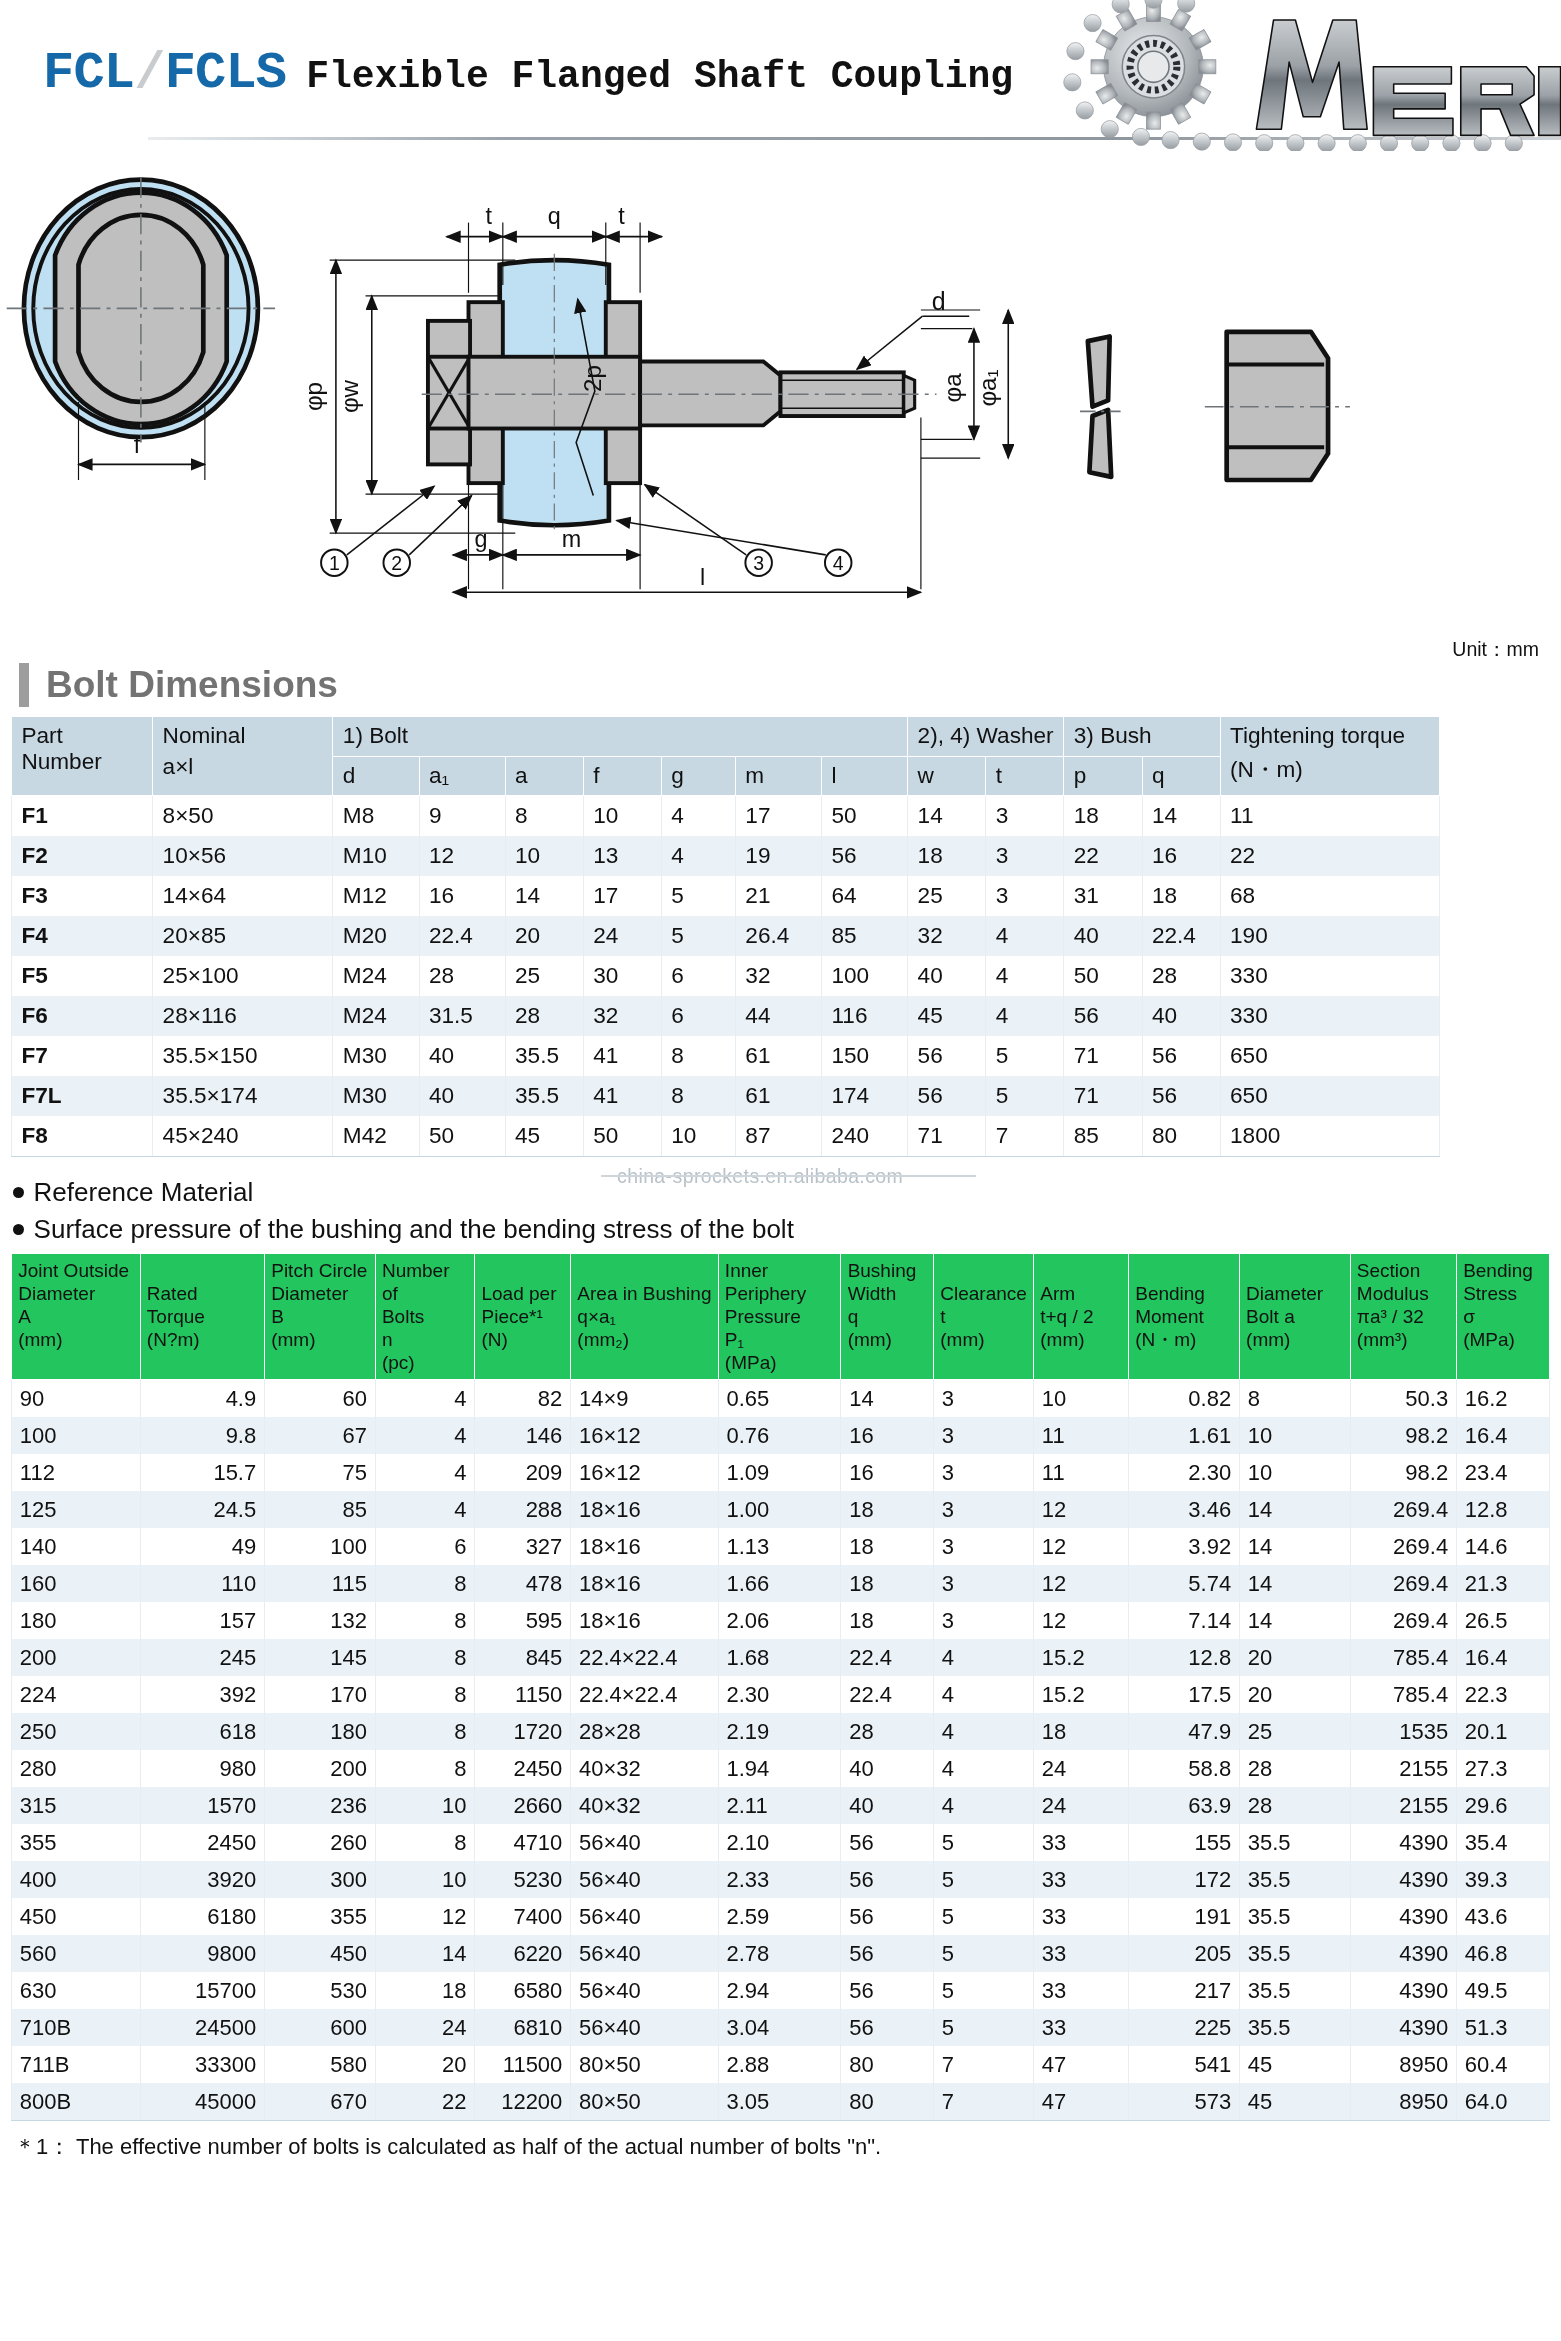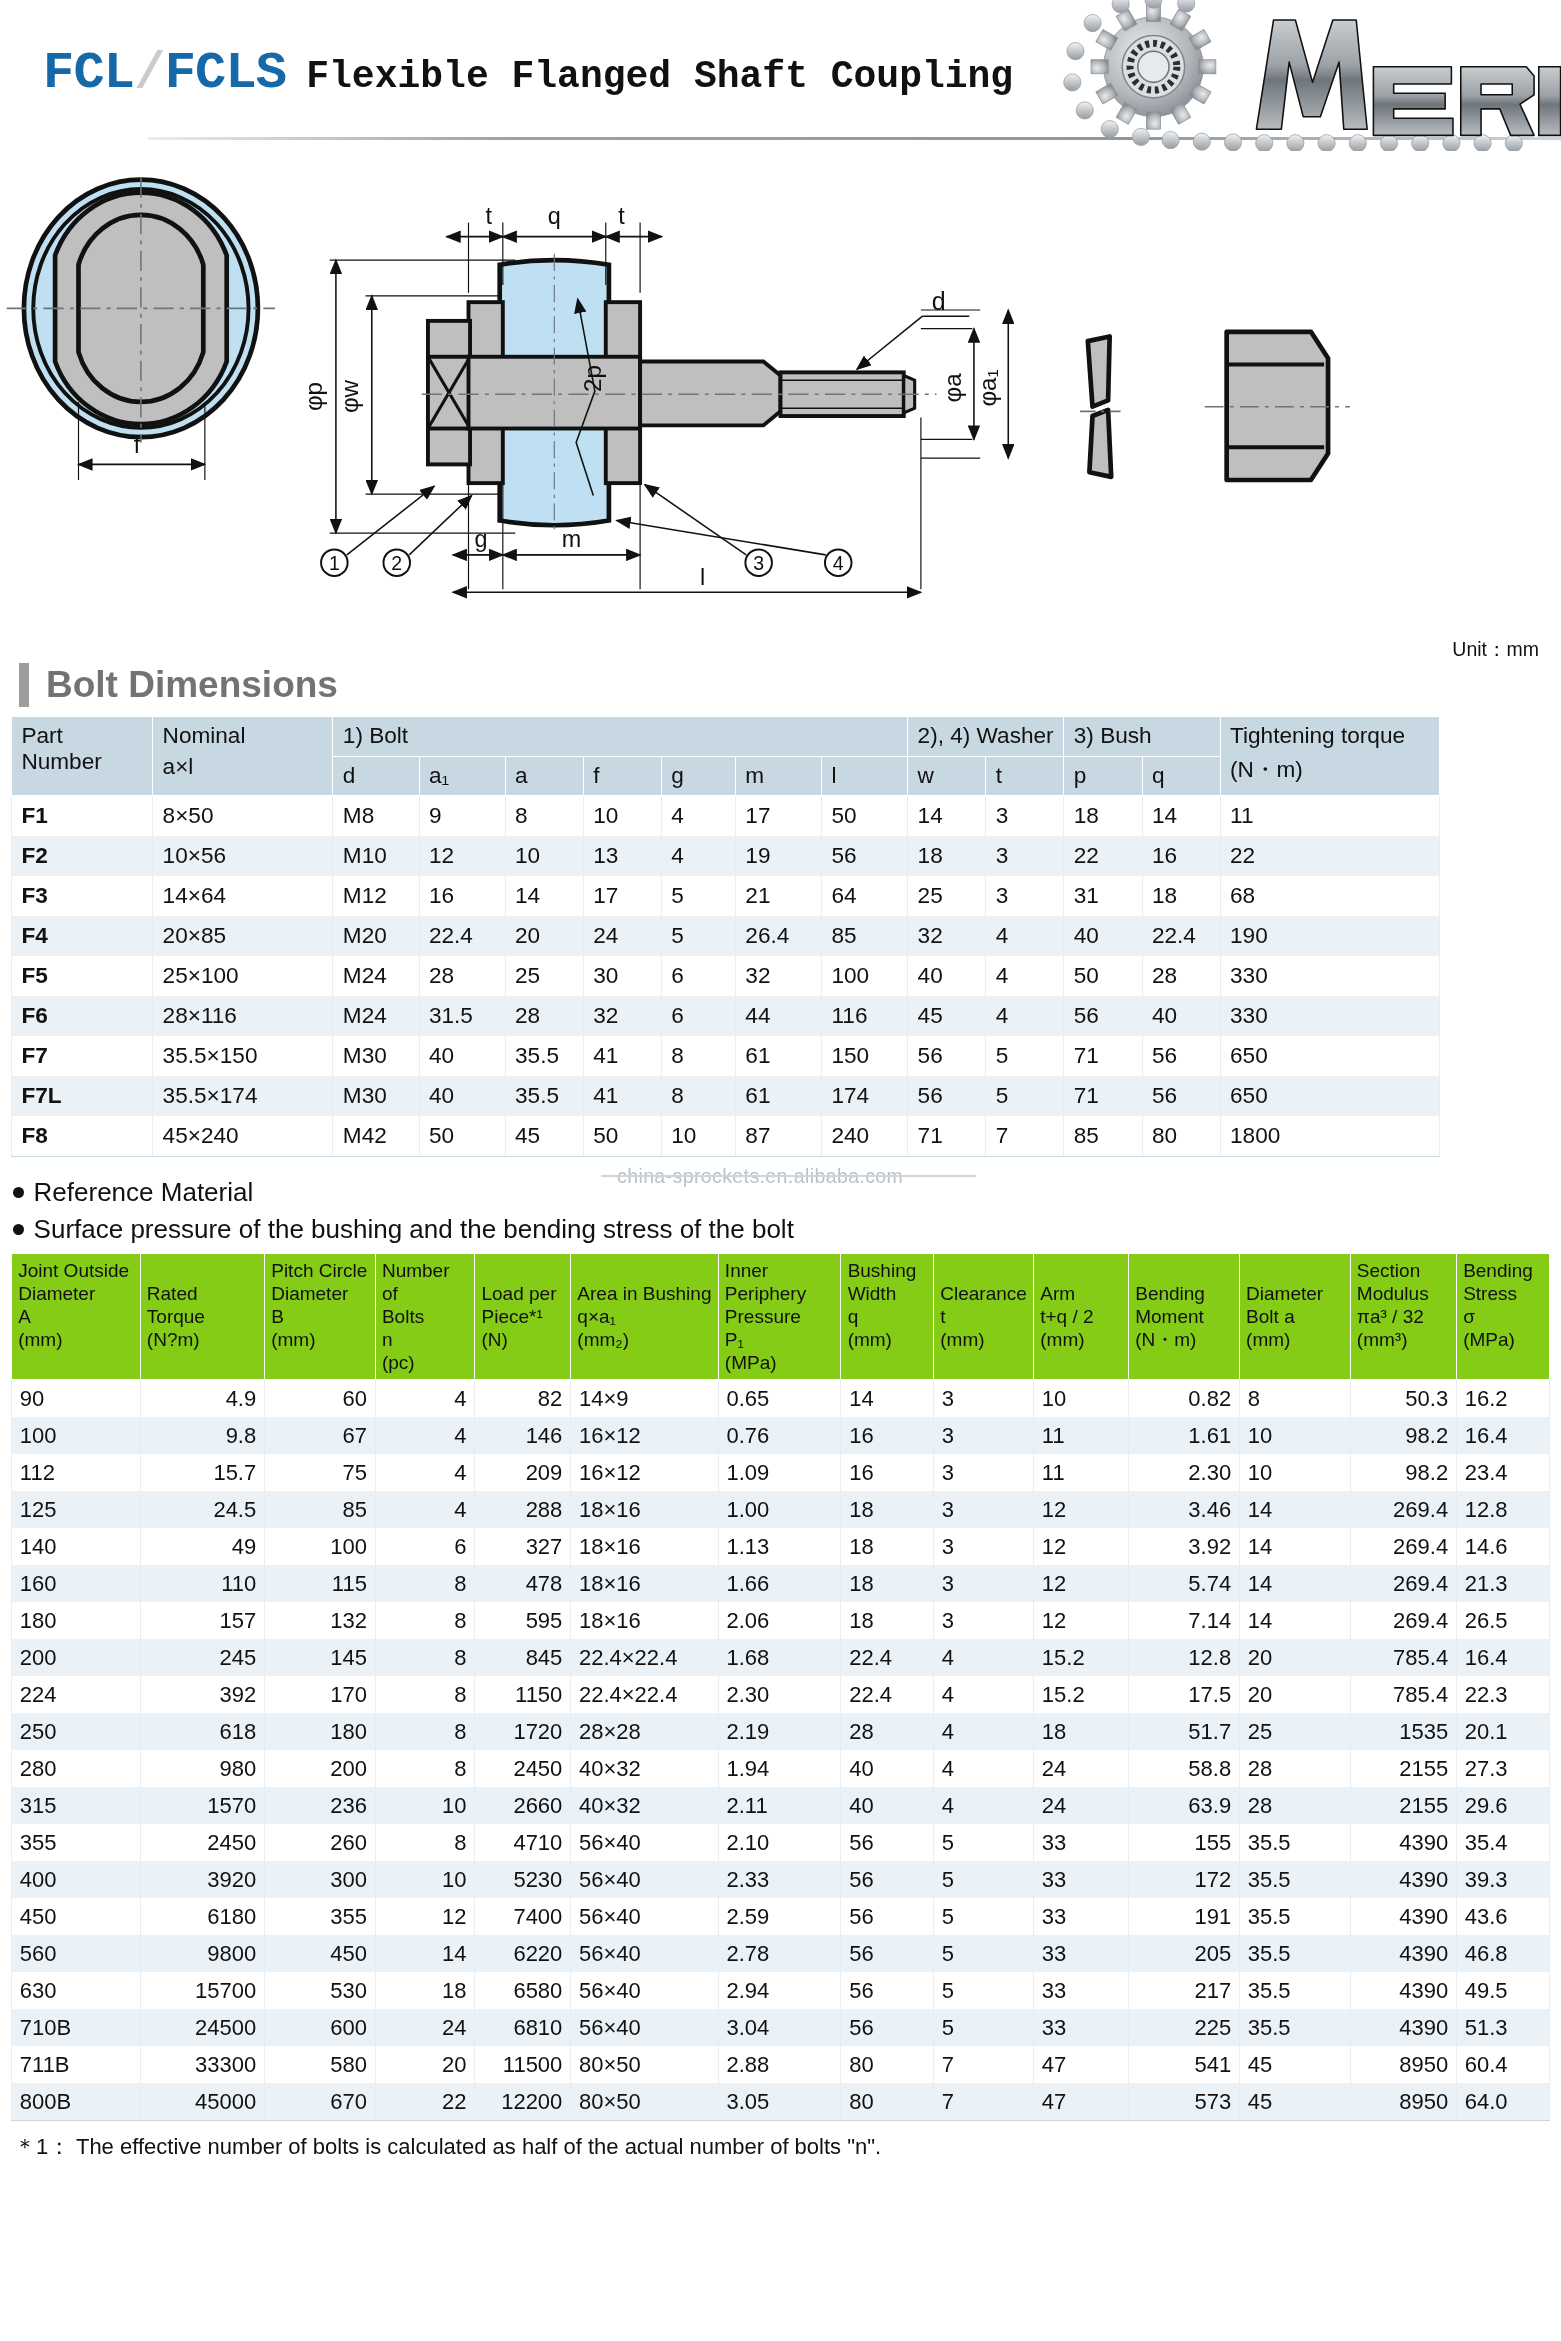--- a/index.html
+++ b/index.html
@@ -64,21 +64,21 @@
   .tbl1 tbody tr:nth-child(odd)  td { background:#ffffff; }
   .tbl1 tbody tr:nth-child(even) td { background:#eaf2f8; }
   .tbl1 tbody td.pn { font-weight:bold; }
   .tbl1 tbody tr:last-child td { border-bottom:1.6px solid #c7d8e3; }
 
   .refhead { font-size:26px; margin:20px 0 0 12.5px; display:flex; align-items:center; gap:9.4px;}
   .bullet { width:11.7px; height:11.7px; border-radius:50%; background:#111; display:inline-block; }
 
   .tbl2 { border-collapse:collapse; width:1539px; margin-left:11px; margin-top:7.8px; }
   .tbl2 thead th {
-    background:#84cc16; color:#111; font-weight:normal; font-size:19px;
+    background:#22c55e; color:#111; font-weight:normal; font-size:19px;
     border:1.6px solid #ffffff; padding:4.7px 6.2px; text-align:left;
     vertical-align:top; line-height:1.22;
   }
   .tbl2 tbody td {
     font-size:22px; padding:5.5px 7.8px; white-space:nowrap;
     border-left:1.6px solid #e6eef3; border-right:1.6px solid #e6eef3;
   }
   .tbl2 tbody tr:nth-child(odd)  td { background:#ffffff; }
   .tbl2 tbody tr:nth-child(even) td { background:#eaf2f8; }
   .tbl2 tbody tr:last-child td { border-bottom:1.6px solid #c7d8e3; }
@@ -786,21 +786,21 @@
         <td class="lft">250</td>
         <td class="num">618</td>
         <td class="num">180</td>
         <td class="num">8</td>
         <td class="num">1720</td>
         <td class="lft">28×28</td>
         <td class="lft">2.19</td>
         <td class="lft">28</td>
         <td class="lft">4</td>
         <td class="lft">18</td>
-        <td class="num">51.7</td>
+        <td class="num">47.9</td>
         <td class="lft">25</td>
         <td class="num">1535</td>
         <td class="lft">20.1</td>
       </tr>
       <tr>
         <td class="lft">280</td>
         <td class="num">980</td>
         <td class="num">200</td>
         <td class="num">8</td>
         <td class="num">2450</td>

